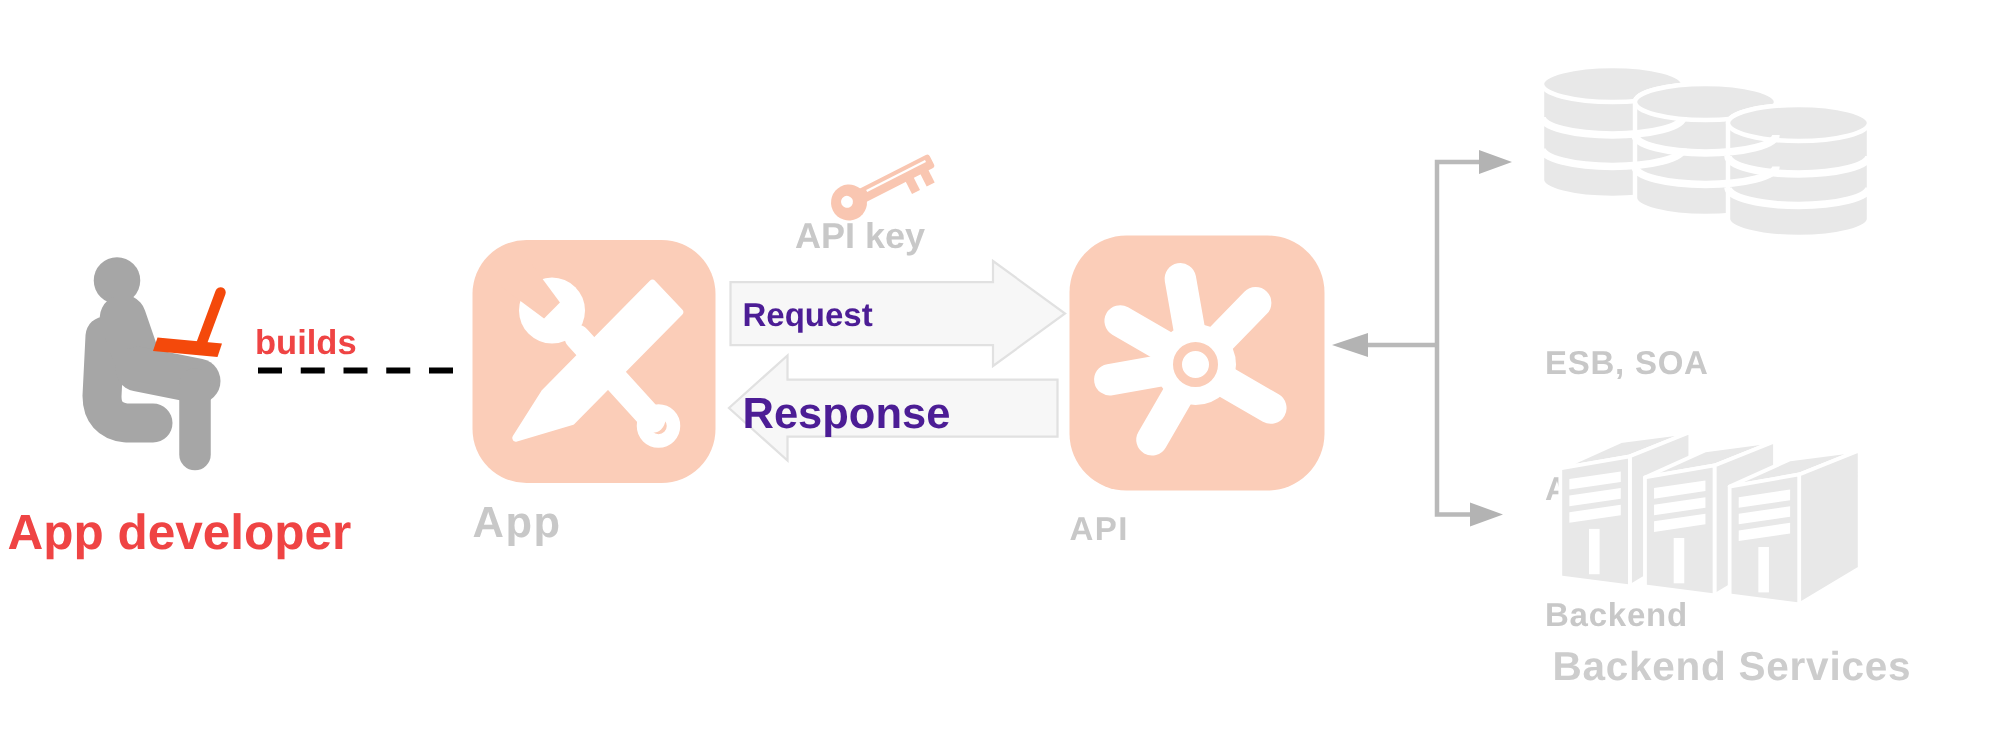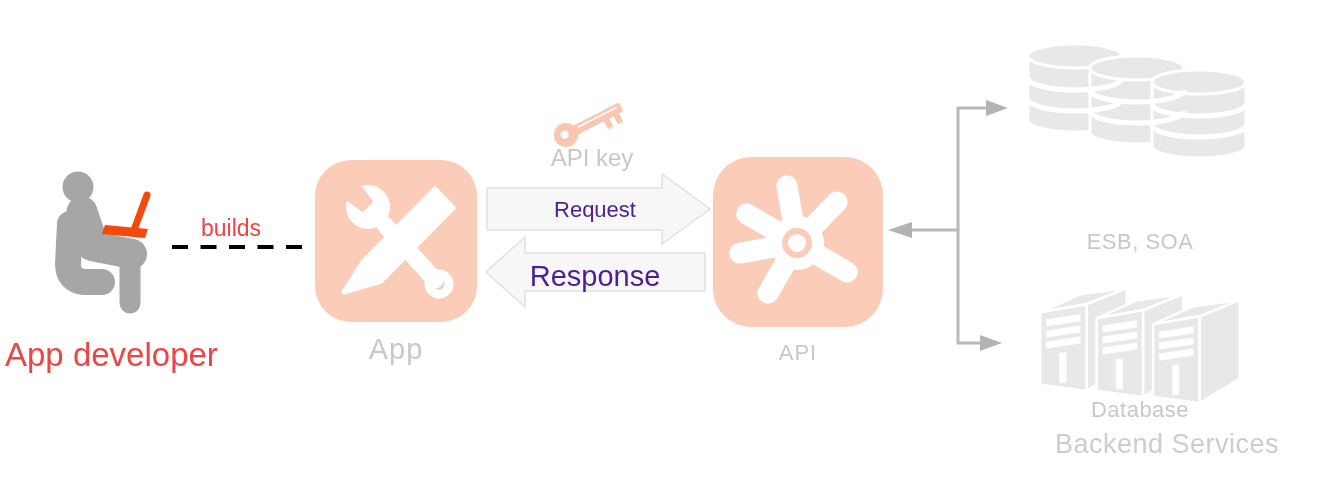--- a/index.html
+++ b/index.html
@@ -1,21 +1,21 @@
 <!DOCTYPE html>
 <html><head>
 <meta charset="utf-8">
 <style>
   html,body{margin:0;padding:0;background:#fff;}
   .canvas{
     position:relative;width:1342px;height:504px;background:#ffffff;
     font-family:"Liberation Sans",sans-serif;overflow:hidden;
   }
   .abs{position:absolute;}
-  .lbl{position:absolute;text-align:center;font-weight:normal;white-space:pre;}
+  .lbl{position:absolute;text-align:left;font-weight:bold;white-space:pre;}
   .lbl-black{color:#ef4444;}
   .lbl-faded{color:#c8c8c8;}
   .lbl-arrow{color:#4c1d95;}
   .tile{
     position:absolute;background:#FBCDB8;display:flex;
     align-items:center;justify-content:center;
   }
   .tile-app{left:315px;top:160px;width:162px;height:162px;border-radius:36px;}
   .tile-api{left:713px;top:157px;width:170px;height:170px;border-radius:38px;}
   .dev-label{left:5px;top:336px;width:200px;font-size:33px;}
@@ -134,21 +134,21 @@
       <path d="M 3 59 A 47 12 0 0 0 97 59"></path>
       <path d="M 65 50 A 47 12 0 0 0 159 50"></path>
       <path d="M 65 71 A 47 12 0 0 0 159 71"></path>
       <path d="M 127 64 A 47 12 0 0 0 221 64"></path>
       <path d="M 127 85 A 47 12 0 0 0 221 85"></path>
     </g>
   </svg>
   <div class="lbl lbl-faded esb-label">
     <span style="display:block">ESB, SOA</span>
     <span style="display:block">App Servers,</span>
-    <span style="display:block">Database</span>
+    <span style="display:block">Backend</span>
   </div>
 
   <svg class="abs" style="left:1025px;top:278px;" width="232" height="126" viewBox="0 0 200 125">
     <g>
       <g transform="translate(0,8)">
         <g fill="#E8E8E8" stroke="#ffffff" stroke-width="2.5" stroke-linejoin="round">
           <polygon points="0,26 46,18 86,2 40,8"></polygon>
           <polygon points="46,18 86,2 86,80 46,104"></polygon>
           <polygon points="0,26 46,18 46,104 0,98"></polygon>
         </g>

